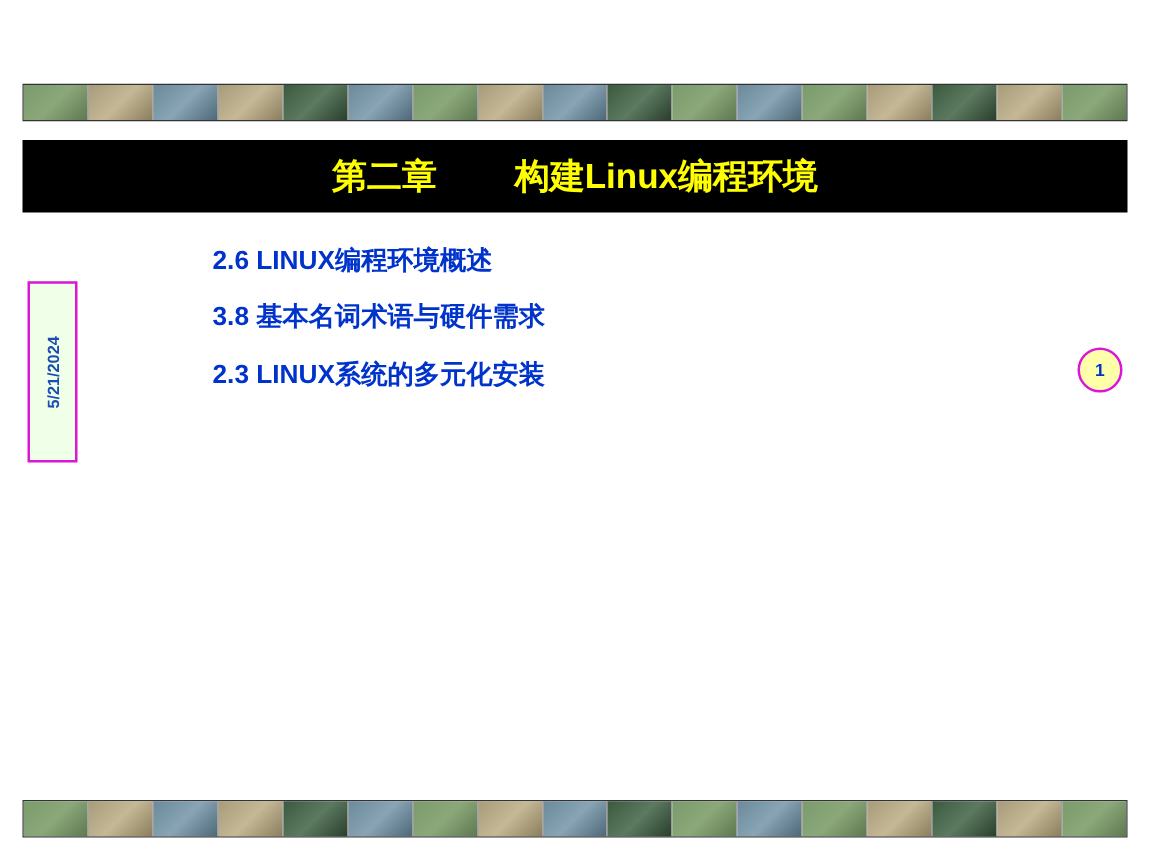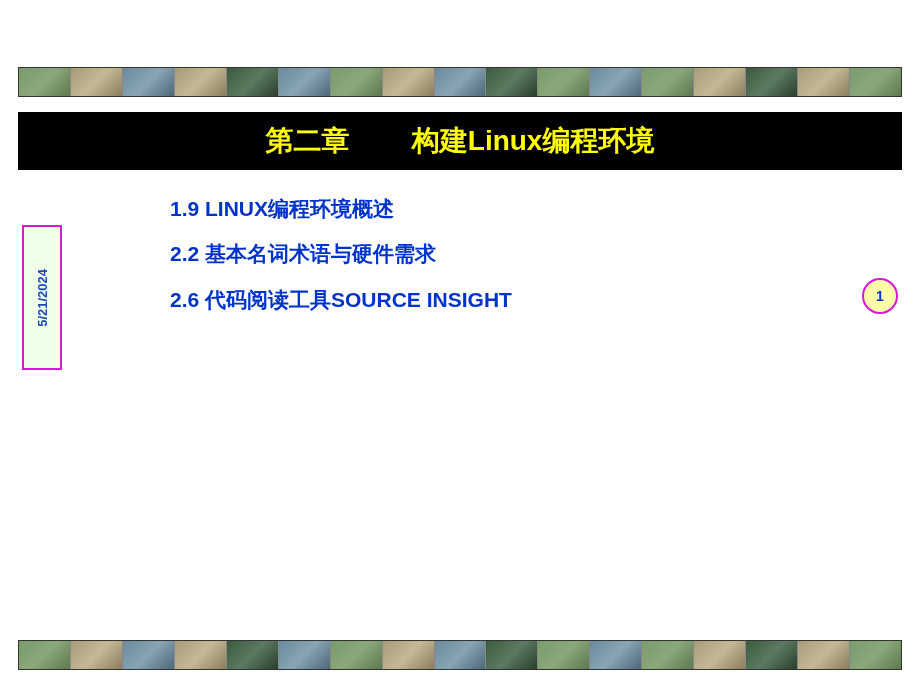--- a/index.html
+++ b/index.html
@@ -144,23 +144,23 @@
 
 <div class="date-box">
   <span class="date-text">5/21/2024</span>
 </div>
 
 <div class="page-circle">
   <span>1</span>
 </div>
 
 <div class="toc-list">
-  <div class="toc-item">1.9 LINUX编程环境概述</div>
-  <div class="toc-item">2.2 基本名词术语与硬件需求</div>
-  <div class="toc-item">2.6 代码阅读工具SOURCE INSIGHT</div>
+  <div class="toc-item">2.6 LINUX编程环境概述</div>
+  <div class="toc-item">3.8 基本名词术语与硬件需求</div>
+  <div class="toc-item">2.3  LINUX系统的多元化安装</div>
 </div>
 
 <div class="thumbnail-strip bottom">
   <div class="thumb"></div>
   <div class="thumb"></div>
   <div class="thumb"></div>
   <div class="thumb"></div>
   <div class="thumb"></div>
   <div class="thumb"></div>
   <div class="thumb"></div>

